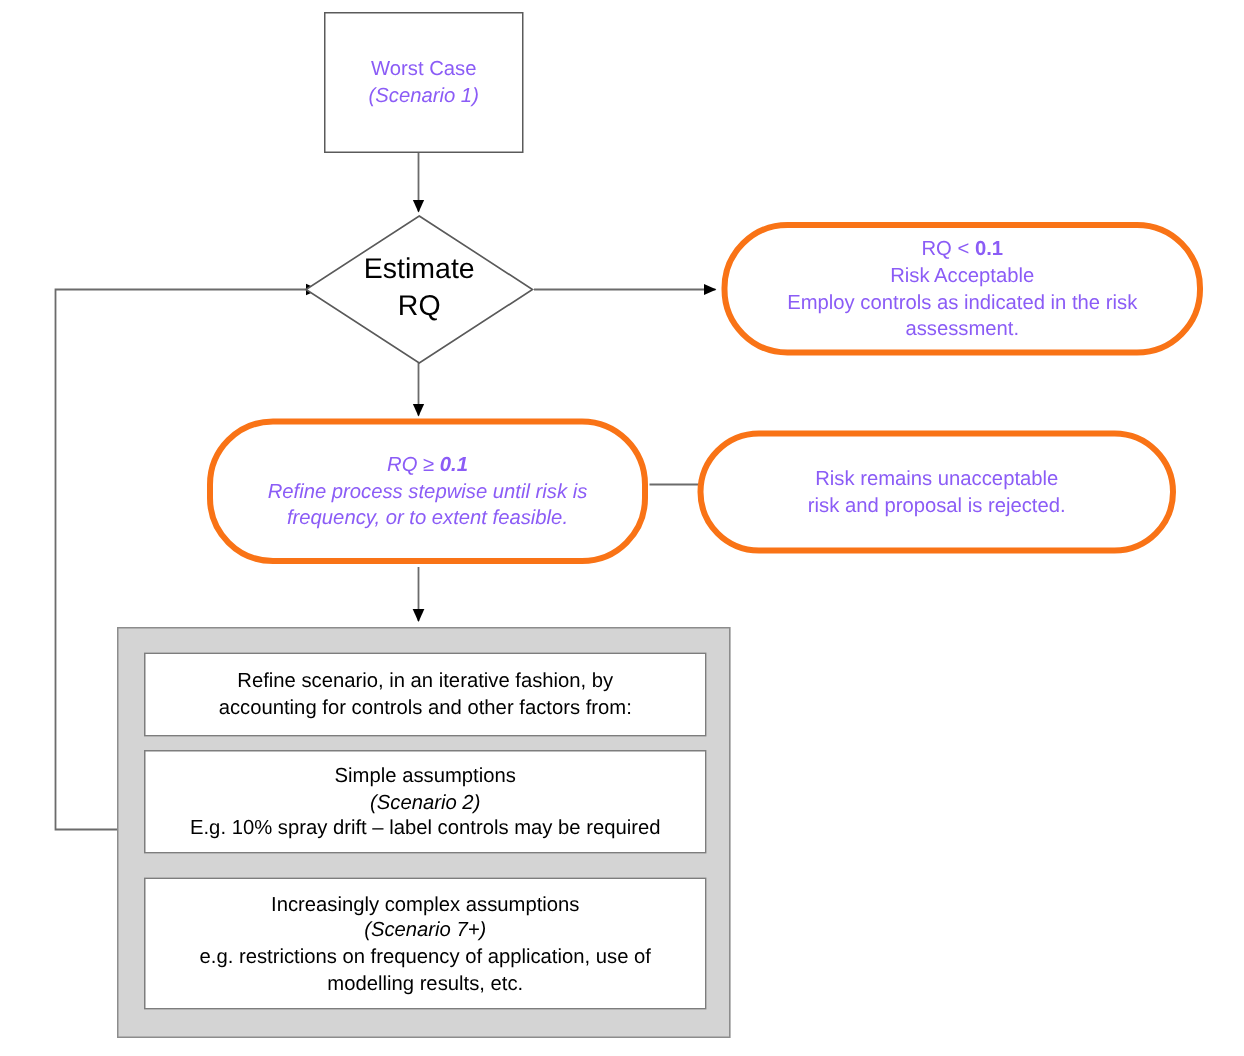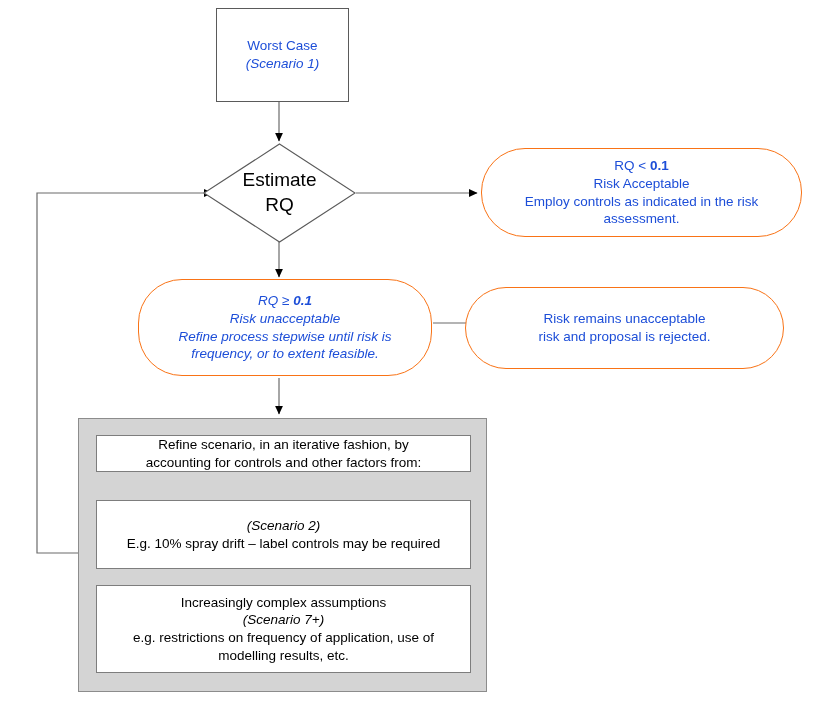--- a/index.html
+++ b/index.html
@@ -29,34 +29,34 @@
 
   .node {
     position: absolute;
     box-sizing: border-box;
     display: flex;
     align-items: center;
     justify-content: center;
     text-align: center;
     line-height: 1.30;
     font-size: 13.5px;
-    color: #1d4ed8;
+    color: #8b5cf6;
   }
   .node .txt { width: 100%; padding: 0 6px; }
 
   
   .rect {
     background: #ffffff;
     border: 1px solid #5a5a5a;
   }
 
   
   .stadium {
     background: #ffffff;
-    border: 1px solid #f97316;
+    border: 4px solid #f97316;
     border-radius: 44px;
   }
 
   
   .group-box {
     position: absolute;
     box-sizing: border-box;
     background: #d4d4d4;
     border: 1px solid #8c8c8c;
   }
@@ -151,44 +151,44 @@
       <div>Employ controls as indicated in the risk</div>
       <div>assessment.</div>
     </div>
   </div>
 
   <div class="node stadium" style="left:138px; top:279px; width:294px; height:97px;font-style:italic;">
     <div class="txt">
       <div>
         <span>RQ ≥ </span><b class="bold">0.1</b>
       </div>
-      <div>Risk unacceptable</div>
       <div>Refine process stepwise until risk is</div>
       <div>frequency, or to extent feasible.</div>
     </div>
   </div>
 
   <div class="node stadium" style="left:465px; top:287px; width:319px; height:82px;">
     <div class="txt">
       <div>Risk remains unacceptable</div>
       <div>risk and proposal is rejected.</div>
     </div>
   </div>
 
   <div class="group-box" style="left:78px; top:418px; width:409px; height:274px;">
 
-    <div class="sub-box" style="left:17px; top:16px; width:375px; height:37px;">
+    <div class="sub-box" style="left:17px; top:16px; width:375px; height:56px;">
       <div class="txt">
         <div>Refine scenario, in an iterative fashion, by</div>
         <div>accounting for controls and other factors from:</div>
       </div>
     </div>
 
     <div class="sub-box" style="left:17px; top:81px; width:375px; height:69px;">
       <div class="txt">
+        <div>Simple assumptions</div>
         <div><em class="sc">(Scenario 2)</em></div>
         <div>E.g. 10% spray drift – label controls may be required</div>
       </div>
     </div>
 
     <div class="sub-box" style="left:17px; top:166px; width:375px; height:88px;">
       <div class="txt">
         <div>Increasingly complex assumptions</div>
         <div><em class="sc">(Scenario 7+)</em></div>
         <div>e.g. restrictions on frequency of application, use of</div>

